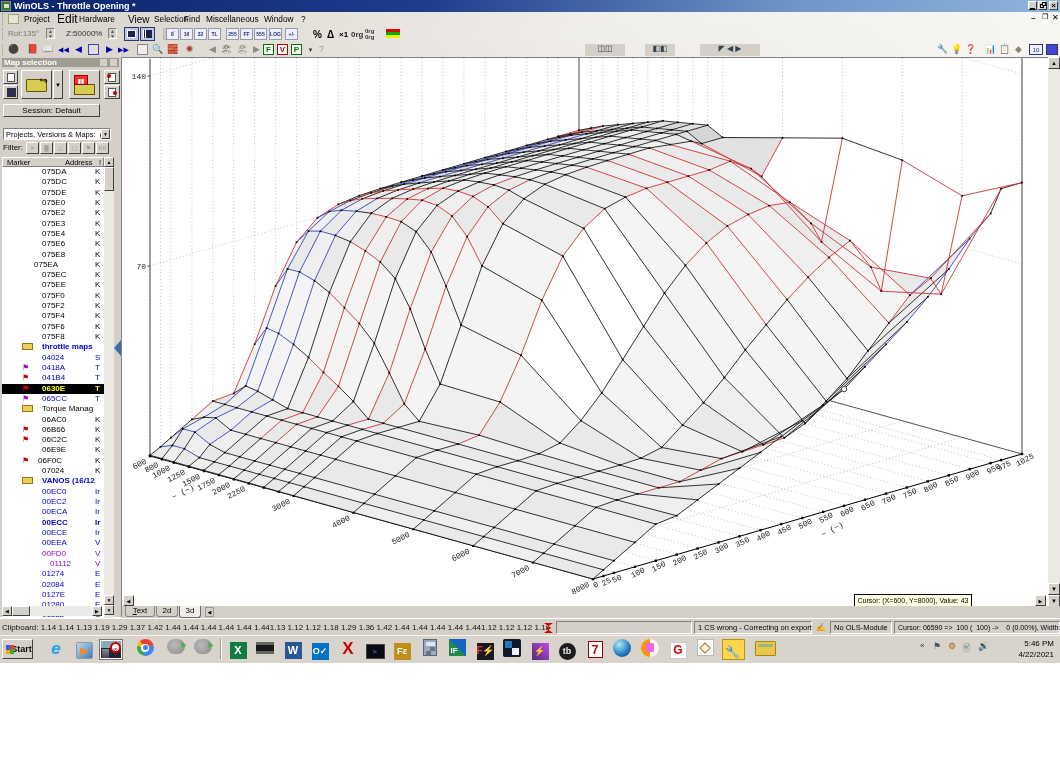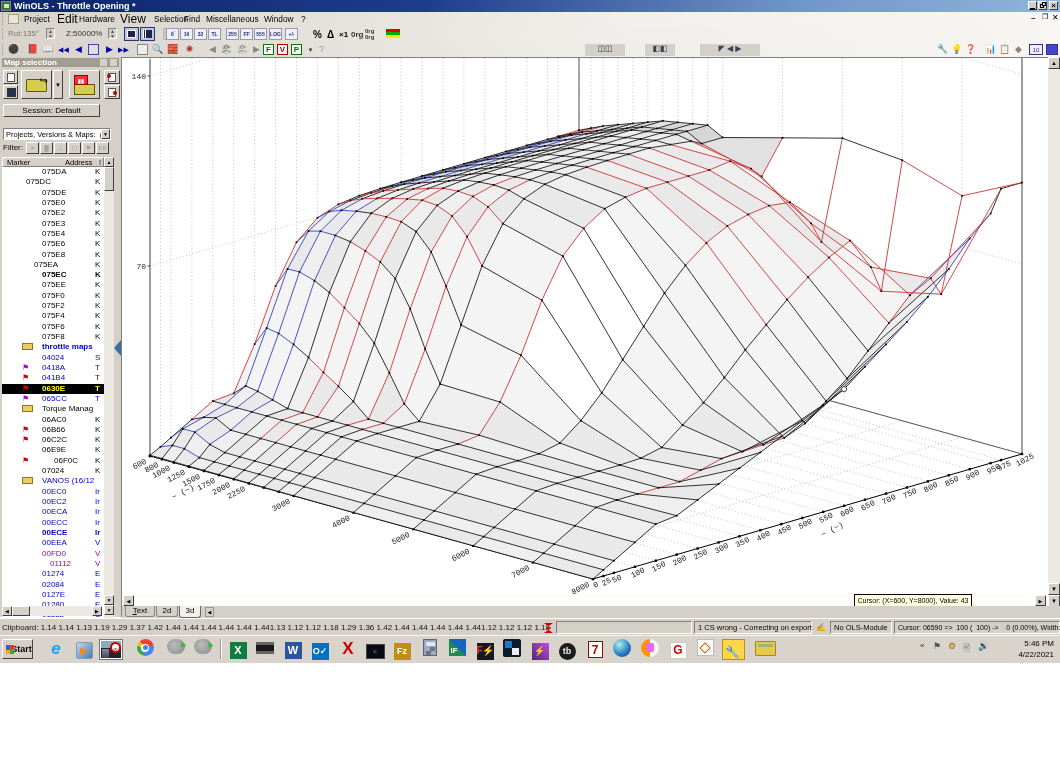--- a/index.html
+++ b/index.html
@@ -20,21 +20,21 @@
       <div class="abs" style="left:3px;top:0px;width:4px;height:4px;border:1px solid #000;background:#d4d0c8"></div>
     </div>
  <div class="abs btn" style="left:1049px;top:1px;width:9px;height:9px;font-size:8px;line-height:8px;text-align:center;font-weight:bold">×</div>
 </div>
 <div class="abs" style="left:0;top:12px;width:1060px;height:14px;background:linear-gradient(90deg,#d7d3cb,#f2f0ec 60%,#f7f6f3)">
     <div class="abs" style="left:2px;top:1px;width:3px;height:12px;border-left:1px dotted #999"></div>
     <div class="abs" style="left:8px;top:2px;width:11px;height:10px;background:#e8e4dc;border:1px solid #9a6;font-size:6px"></div>
     <div class="abs" style="left:24px;top:1px;font-size:8.3px;line-height:13px;color:#000">Project</div>
     <div class="abs" style="left:57px;top:1px;font-size:12px;line-height:13px;color:#000">Edit</div>
     <div class="abs" style="left:79px;top:1px;font-size:8.3px;line-height:13px;color:#000">Hardware</div>
-    <div class="abs" style="left:120px;top:1px;font-size:12px;line-height:13px;color:#000">View</div>
+    <div class="abs" style="left:128px;top:1px;font-size:10px;line-height:13px;color:#000">View</div>
     <div class="abs" style="left:154px;top:1px;font-size:8.3px;line-height:13px;color:#000">Selection</div>
     <div class="abs" style="left:184px;top:1px;font-size:8.3px;line-height:13px;color:#000">Find</div>
     <div class="abs" style="left:206px;top:1px;font-size:8.3px;line-height:13px;color:#000">Miscellaneous</div>
     <div class="abs" style="left:264px;top:1px;font-size:8.3px;line-height:13px;color:#000">Window</div>
     <div class="abs" style="left:301px;top:1px;font-size:8.3px;line-height:13px;color:#000">?</div>
     <div class="abs" style="left:1031px;top:1px;font-size:8px;font-weight:bold">–</div>
     <div class="abs" style="left:1042px;top:1px;font-size:7px">❐</div>
     <div class="abs" style="left:1052px;top:1px;font-size:8px">✕</div>
   </div>
 <div class="abs" style="left:0;top:26px;width:1060px;height:16px;background:linear-gradient(90deg,#d7d3cb,#f0eeea 55%,#f7f6f3)">
@@ -137,21 +137,21 @@
     <div class="abs btn" style="left:82px;top:85px;width:13px;height:12px;font-size:6px;color:#999;text-align:center;line-height:11px">⚑</div>
     <div class="abs btn" style="left:96px;top:85px;width:13px;height:12px;font-size:6px;color:#999;text-align:center;line-height:11px">KK</div>
     <div class="abs" style="left:2px;top:100px;width:102px;height:10px;background:#d4d0c8;border:1px solid;border-color:#fff #808080 #808080 #fff;font-size:7.5px;line-height:9px"><span style="padding-left:4px">Marker</span><span style="position:absolute;left:62px">Address</span><span style="position:absolute;left:96px">!</span></div>
     <div class="abs btn" style="left:104px;top:100px;width:10px;height:10px;font-size:5px;text-align:center;line-height:9px">▲</div>
     <div class="abs" style="left:2px;top:110px;width:102px;height:494px;background:#fff;overflow:hidden;font-size:8px">
       <div style="position:relative;height:10.32px;background:transparent;color:#000;font-weight:normal;white-space:nowrap">
         <span style="position:absolute;left:40px">075DA</span>
         <span style="position:absolute;left:93px">K</span>
       </div>
       <div style="position:relative;height:10.32px;background:transparent;color:#000;font-weight:normal;white-space:nowrap">
-        <span style="position:absolute;left:24px">075DC</span>
+        <span style="position:absolute;left:40px">075DC</span>
         <span style="position:absolute;left:93px">K</span>
       </div>
       <div style="position:relative;height:10.32px;background:transparent;color:#000;font-weight:normal;white-space:nowrap">
         <span style="position:absolute;left:40px">075DE</span>
         <span style="position:absolute;left:93px">K</span>
       </div>
       <div style="position:relative;height:10.32px;background:transparent;color:#000;font-weight:normal;white-space:nowrap">
         <span style="position:absolute;left:40px">075E0</span>
         <span style="position:absolute;left:93px">K</span>
       </div>
@@ -172,21 +172,21 @@
         <span style="position:absolute;left:93px">K</span>
       </div>
       <div style="position:relative;height:10.32px;background:transparent;color:#000;font-weight:normal;white-space:nowrap">
         <span style="position:absolute;left:40px">075E8</span>
         <span style="position:absolute;left:93px">K</span>
       </div>
       <div style="position:relative;height:10.32px;background:transparent;color:#000;font-weight:normal;white-space:nowrap">
         <span style="position:absolute;left:32px">075EA</span>
         <span style="position:absolute;left:93px">K</span>
       </div>
-      <div style="position:relative;height:10.32px;background:transparent;color:#000;font-weight:bold;white-space:nowrap">
+      <div style="position:relative;height:10.32px;background:transparent;color:#000;font-weight:normal;white-space:nowrap">
         <span style="position:absolute;left:40px">075EC</span>
         <span style="position:absolute;left:93px">K</span>
       </div>
       <div style="position:relative;height:10.32px;background:transparent;color:#000;font-weight:normal;white-space:nowrap">
         <span style="position:absolute;left:40px">075EE</span>
         <span style="position:absolute;left:93px">K</span>
       </div>
       <div style="position:relative;height:10.32px;background:transparent;color:#000;font-weight:normal;white-space:nowrap">
         <span style="position:absolute;left:40px">075F0</span>
         <span style="position:absolute;left:93px">K</span>
@@ -252,48 +252,48 @@
         <span style="position:absolute;left:20px;top:0;color:#c00;font-size:8px">⚑</span>
         <span style="position:absolute;left:40px">06C2C</span>
         <span style="position:absolute;left:93px">K</span>
       </div>
       <div style="position:relative;height:10.32px;background:transparent;color:#000;font-weight:normal;white-space:nowrap">
         <span style="position:absolute;left:40px">06E9E</span>
         <span style="position:absolute;left:93px">K</span>
       </div>
       <div style="position:relative;height:10.32px;background:transparent;color:#000;font-weight:normal;white-space:nowrap">
         <span style="position:absolute;left:20px;top:0;color:#c00;font-size:8px">⚑</span>
-        <span style="position:absolute;left:52px">06F0C</span>
+        <span style="position:absolute;left:36px">06F0C</span>
         <span style="position:absolute;left:93px">K</span>
       </div>
       <div style="position:relative;height:10.32px;background:transparent;color:#000;font-weight:normal;white-space:nowrap">
         <span style="position:absolute;left:40px">07024</span>
         <span style="position:absolute;left:93px">K</span>
       </div>
-      <div style="position:relative;height:10.32px;background:transparent;color:#00c;font-weight:normal;white-space:nowrap">
+      <div style="position:relative;height:10.32px;background:transparent;color:#00c;font-weight:bold;white-space:nowrap">
         <span style="position:absolute;left:20px;top:1px;width:11px;height:7px;background:#e8d060;border:1px solid #997700"></span>
         <span style="position:absolute;left:40px">VANOS (16/12</span>
       </div>
       <div style="position:relative;height:10.32px;background:transparent;color:#00c;font-weight:normal;white-space:nowrap">
         <span style="position:absolute;left:40px">00EC0</span>
         <span style="position:absolute;left:93px">Ir</span>
       </div>
       <div style="position:relative;height:10.32px;background:transparent;color:#00c;font-weight:normal;white-space:nowrap">
         <span style="position:absolute;left:40px">00EC2</span>
         <span style="position:absolute;left:93px">Ir</span>
       </div>
       <div style="position:relative;height:10.32px;background:transparent;color:#00c;font-weight:normal;white-space:nowrap">
         <span style="position:absolute;left:40px">00ECA</span>
         <span style="position:absolute;left:93px">Ir</span>
       </div>
-      <div style="position:relative;height:10.32px;background:transparent;color:#00c;font-weight:normal;white-space:nowrap">
+      <div style="position:relative;height:10.32px;background:transparent;color:#00c;font-weight:bold;white-space:nowrap">
         <span style="position:absolute;left:40px">00ECC</span>
         <span style="position:absolute;left:93px">Ir</span>
       </div>
-      <div style="position:relative;height:10.32px;background:transparent;color:#00c;font-weight:bold;white-space:nowrap">
+      <div style="position:relative;height:10.32px;background:transparent;color:#00c;font-weight:normal;white-space:nowrap">
         <span style="position:absolute;left:40px">00ECE</span>
         <span style="position:absolute;left:93px">Ir</span>
       </div>
       <div style="position:relative;height:10.32px;background:transparent;color:#00c;font-weight:normal;white-space:nowrap">
         <span style="position:absolute;left:40px">00EEA</span>
         <span style="position:absolute;left:93px">V</span>
       </div>
       <div style="position:relative;height:10.32px;background:transparent;color:#90c;font-weight:normal;white-space:nowrap">
         <span style="position:absolute;left:40px">00FD0</span>
         <span style="position:absolute;left:93px">V</span>

